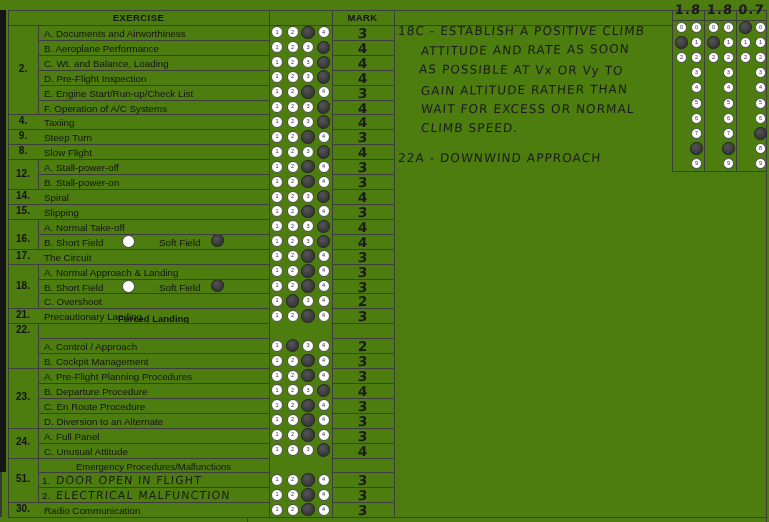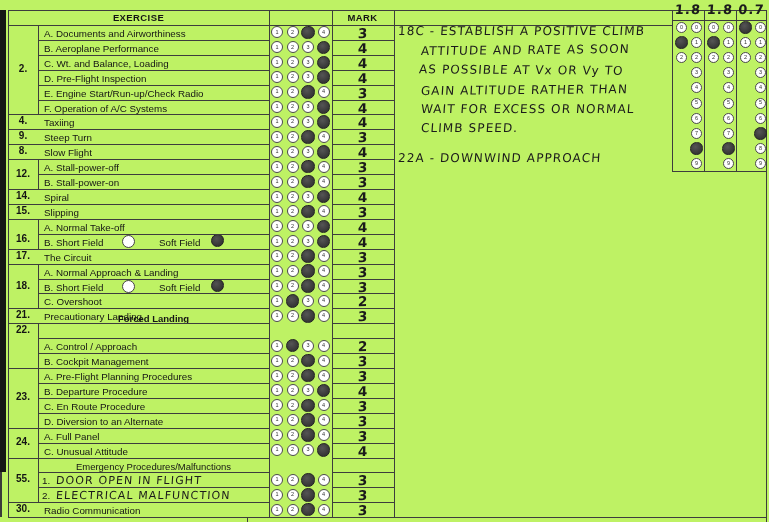--- a/index.html
+++ b/index.html
@@ -1,16 +1,16 @@
 <!DOCTYPE html>
 <html><head>
 <meta charset="utf-8">
 <style>
   html,body{margin:0;padding:0;background:#e8e8e8}
-  #page{position:relative;width:769px;height:522px;background:#bef264;overflow:hidden;
+  #page{position:relative;width:769px;height:522px;background:#4d7c0f;overflow:hidden;
         font-family:"Liberation Sans",sans-serif;color:#141414}
   .ln{position:absolute;background:#3d3d3d}
   .hdr{position:absolute;font-weight:bold;font-size:9.5px;letter-spacing:.4px;text-align:center;line-height:15px;height:15px}
   .name{position:absolute;font-size:9.8px;white-space:nowrap;line-height:1}
   .num{position:absolute;font-weight:bold;font-size:10px;text-align:center;white-space:nowrap}
   .sect{position:absolute;font-size:9.5px;text-align:center;white-space:nowrap}
   .bub{position:absolute;box-sizing:border-box;border:1px solid #4a4a4a;border-radius:50%;background:#fff;
        display:flex;align-items:center;justify-content:center;font-size:5.5px;color:#333;line-height:1}
   .bub.fill{background:radial-gradient(circle at 40% 35%, #555 0%, #373737 70%);border-color:#242424;color:transparent;
             border-radius:52% 46% 50% 48%}
@@ -51,21 +51,21 @@
       <div class="bub" style="left: 286.5px; top: 56.2875px; width: 12px; height: 12px;">2</div>
       <div class="bub" style="left: 302px; top: 56.2875px; width: 12px; height: 12px;">3</div>
       <div class="bub fill" style="left: 316.75px; top: 55.5375px; width: 13.5px; height: 13.5px;"></div>
       <div class="mark hw" style="left: 331.5px; top: 55.83px; width: 62.5px; line-height: 14.915px; transform: skewX(-4deg) rotate(-2deg);">4</div>
       <div class="name" style="left: 44px; top: 73.745px;">D. Pre-Flight Inspection</div>
       <div class="bub" style="left: 271px; top: 71.2025px; width: 12px; height: 12px;">1</div>
       <div class="bub" style="left: 286.5px; top: 71.2025px; width: 12px; height: 12px;">2</div>
       <div class="bub" style="left: 302px; top: 71.2025px; width: 12px; height: 12px;">3</div>
       <div class="bub fill" style="left: 316.75px; top: 70.4525px; width: 13.5px; height: 13.5px;"></div>
       <div class="mark hw" style="left: 331.5px; top: 70.745px; width: 62.5px; line-height: 14.915px; transform: skewX(-4deg) rotate(-2deg);">4</div>
-      <div class="name" style="left: 44px; top: 88.66px;">E. Engine Start/Run-up/Check Radio</div>
+      <div class="name" style="left: 44px; top: 88.66px;">E. Engine Start/Run-up/Check List</div>
       <div class="bub" style="left: 271px; top: 86.1175px; width: 12px; height: 12px;">1</div>
       <div class="bub" style="left: 286.5px; top: 86.1175px; width: 12px; height: 12px;">2</div>
       <div class="bub fill" style="left: 301.25px; top: 85.3675px; width: 13.5px; height: 13.5px;"></div>
       <div class="bub" style="left: 317.5px; top: 86.1175px; width: 12px; height: 12px;">4</div>
       <div class="mark hw" style="left: 331.5px; top: 85.66px; width: 62.5px; line-height: 14.915px; transform: skewX(-4deg) rotate(-2deg);">3</div>
       <div class="name" style="left: 44px; top: 103.575px;">F. Operation of A/C Systems</div>
       <div class="bub" style="left: 271px; top: 101.032px; width: 12px; height: 12px;">1</div>
       <div class="bub" style="left: 286.5px; top: 101.032px; width: 12px; height: 12px;">2</div>
       <div class="bub" style="left: 302px; top: 101.032px; width: 12px; height: 12px;">3</div>
       <div class="bub fill" style="left: 316.75px; top: 100.282px; width: 13.5px; height: 13.5px;"></div>
@@ -231,21 +231,21 @@
       <div class="bub fill" style="left: 301.25px; top: 473.158px; width: 13.5px; height: 13.5px;"></div>
       <div class="bub" style="left: 317.5px; top: 473.908px; width: 12px; height: 12px;">4</div>
       <div class="mark hw" style="left: 331.5px; top: 473.45px; width: 62.5px; line-height: 14.915px; transform: skewX(-4deg) rotate(-2deg);">3</div>
       <div class="name" style="left: 42px; top: 491.365px;">2.</div>
       <div class="name hw" style="left: 56px; top: 489.865px; font-size: 11px;">ELECTRICAL MALFUNCTION</div>
       <div class="bub" style="left: 271px; top: 488.822px; width: 12px; height: 12px;">1</div>
       <div class="bub" style="left: 286.5px; top: 488.822px; width: 12px; height: 12px;">2</div>
       <div class="bub fill" style="left: 301.25px; top: 488.072px; width: 13.5px; height: 13.5px;"></div>
       <div class="bub" style="left: 317.5px; top: 488.822px; width: 12px; height: 12px;">4</div>
       <div class="mark hw" style="left: 331.5px; top: 488.365px; width: 62.5px; line-height: 14.915px; transform: skewX(-4deg) rotate(-2deg);">3</div>
-      <div class="num" style="left: 8px; top: 472.45px; width: 30px; line-height: 14.915px;">55.</div>
+      <div class="num" style="left: 8px; top: 472.45px; width: 30px; line-height: 14.915px;">51.</div>
       <div class="name" style="left: 44px; top: 506.28px;">Radio Communication</div>
       <div class="bub" style="left: 271px; top: 503.738px; width: 12px; height: 12px;">1</div>
       <div class="bub" style="left: 286.5px; top: 503.738px; width: 12px; height: 12px;">2</div>
       <div class="bub fill" style="left: 301.25px; top: 502.988px; width: 13.5px; height: 13.5px;"></div>
       <div class="bub" style="left: 317.5px; top: 503.738px; width: 12px; height: 12px;">4</div>
       <div class="mark hw" style="left: 331.5px; top: 503.28px; width: 62.5px; line-height: 14.915px; transform: skewX(-4deg) rotate(-2deg);">3</div>
       <div class="num" style="left: 8px; top: 502.28px; width: 30px; line-height: 14.915px;">30.</div>
     </div>
   <div id="lines-layer">
       <div class="ln" style="left: 38px; top: 39.915px; width: 231px; height: 1px;"></div>

